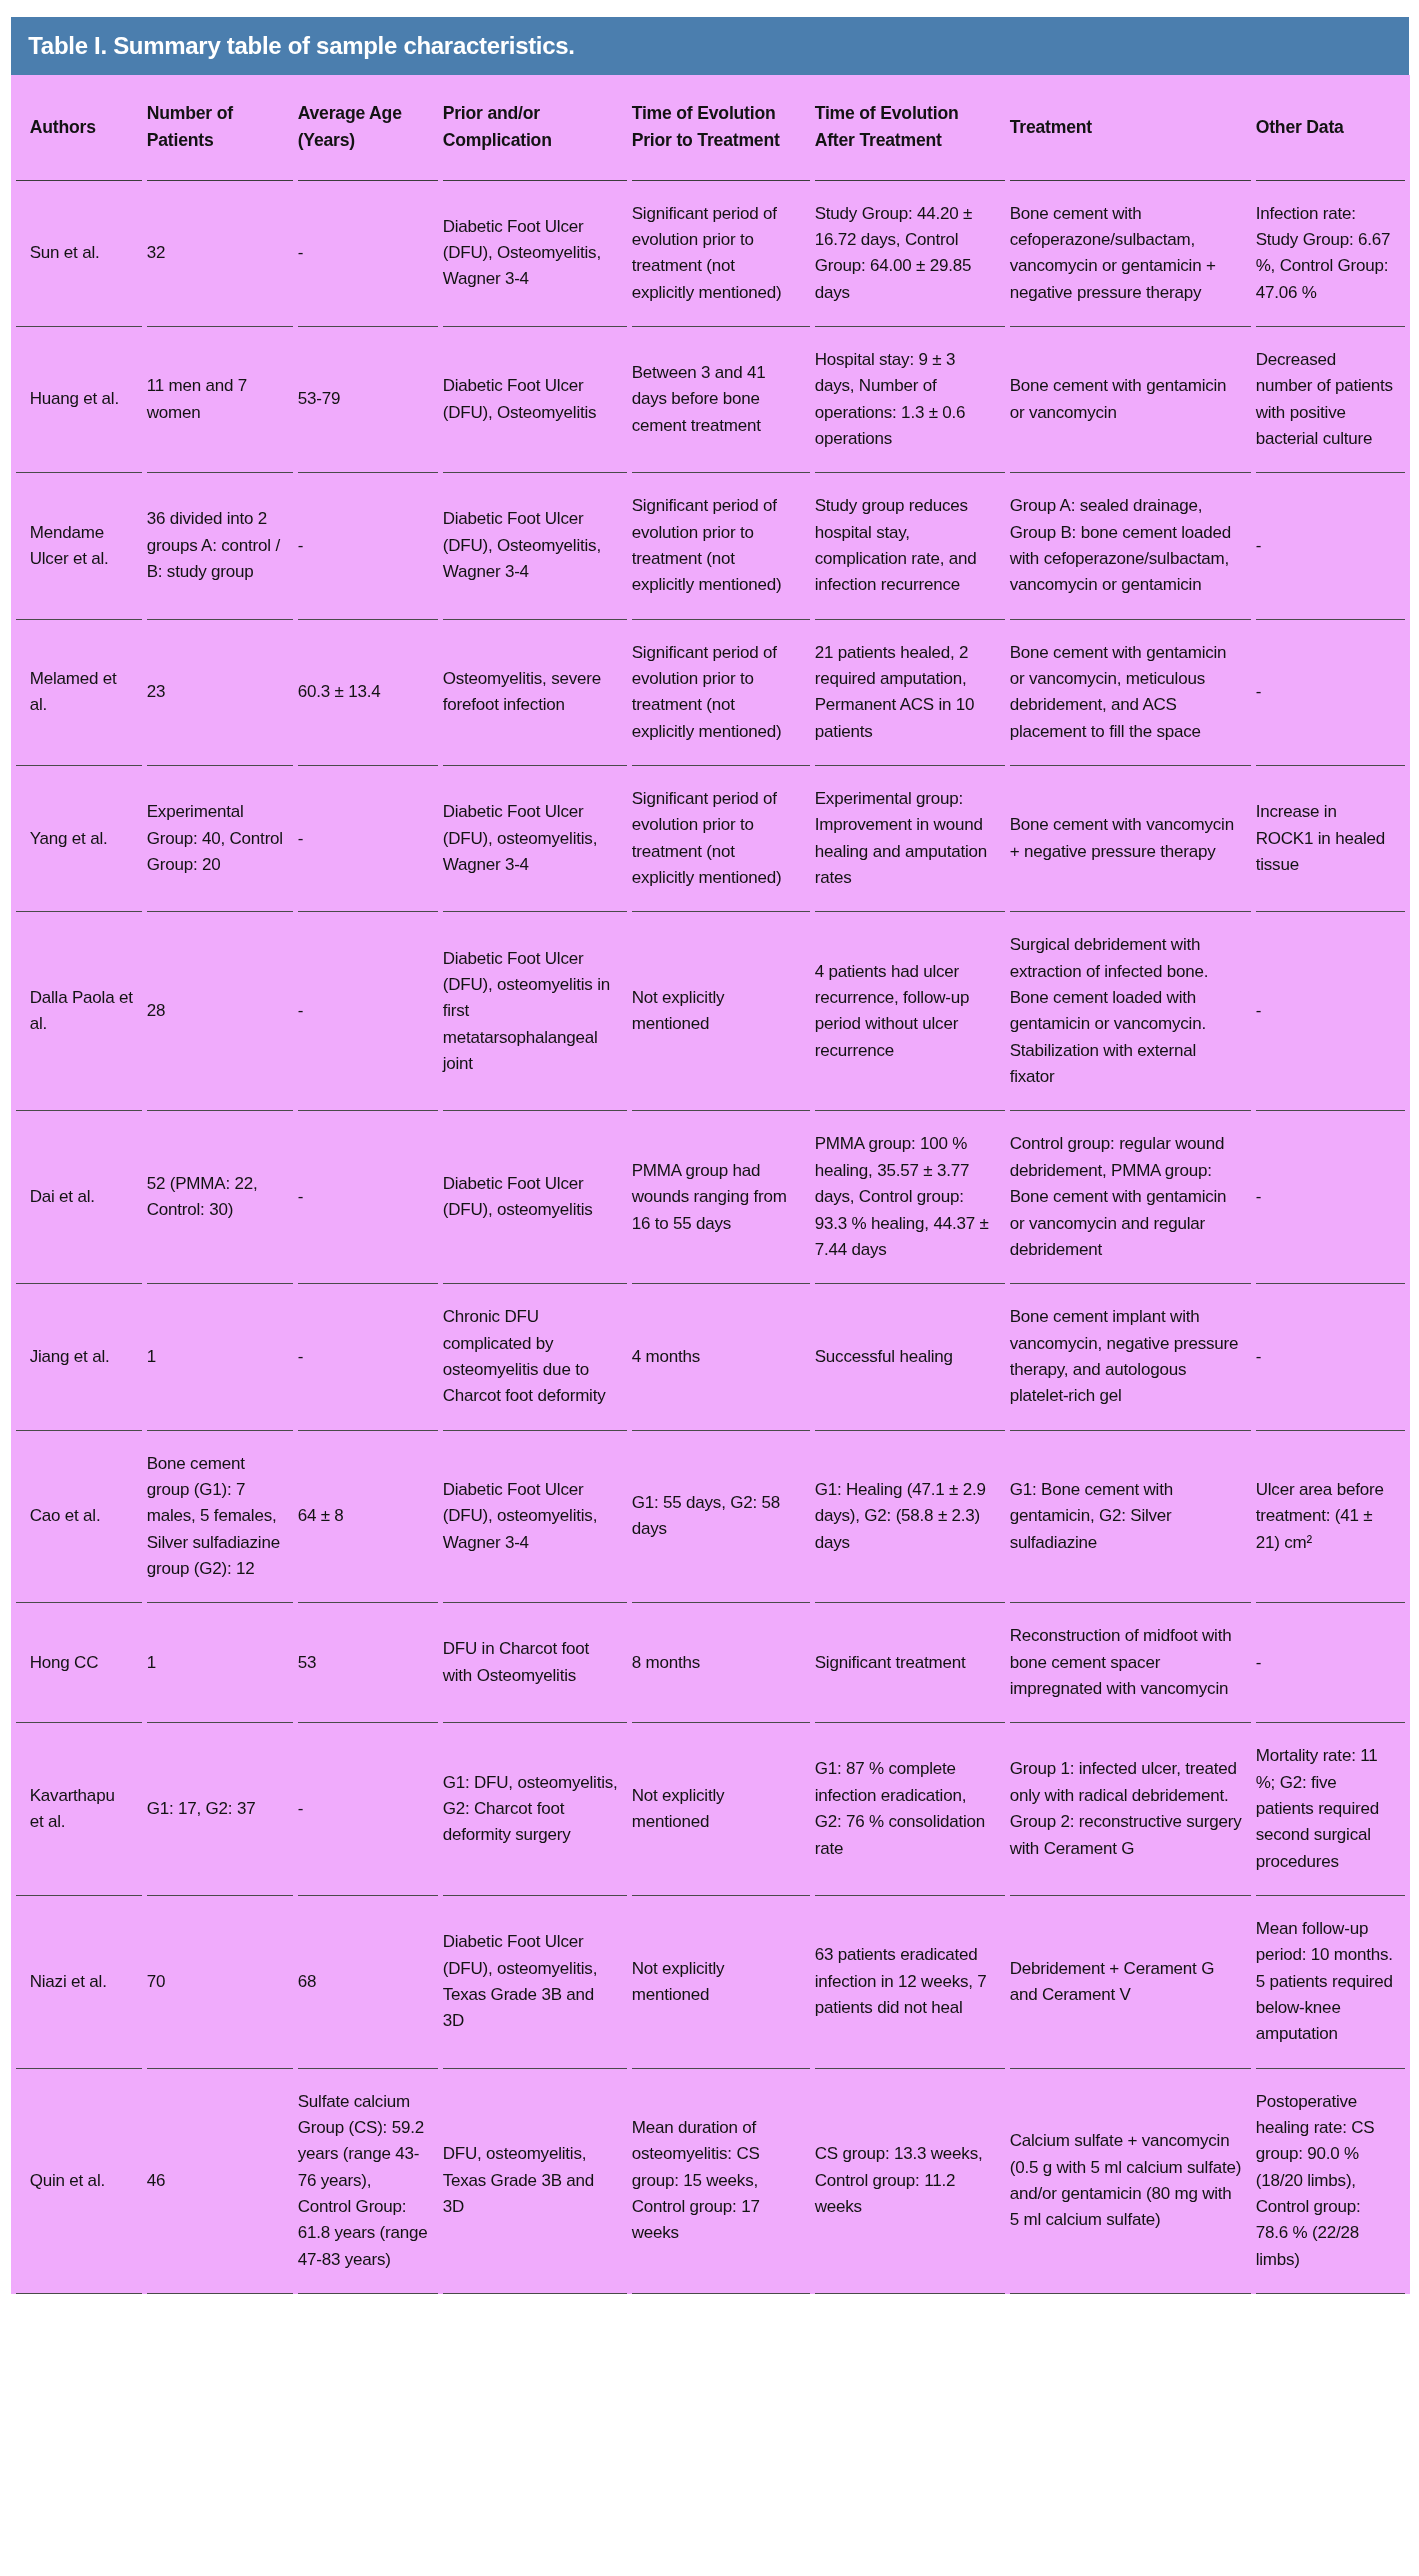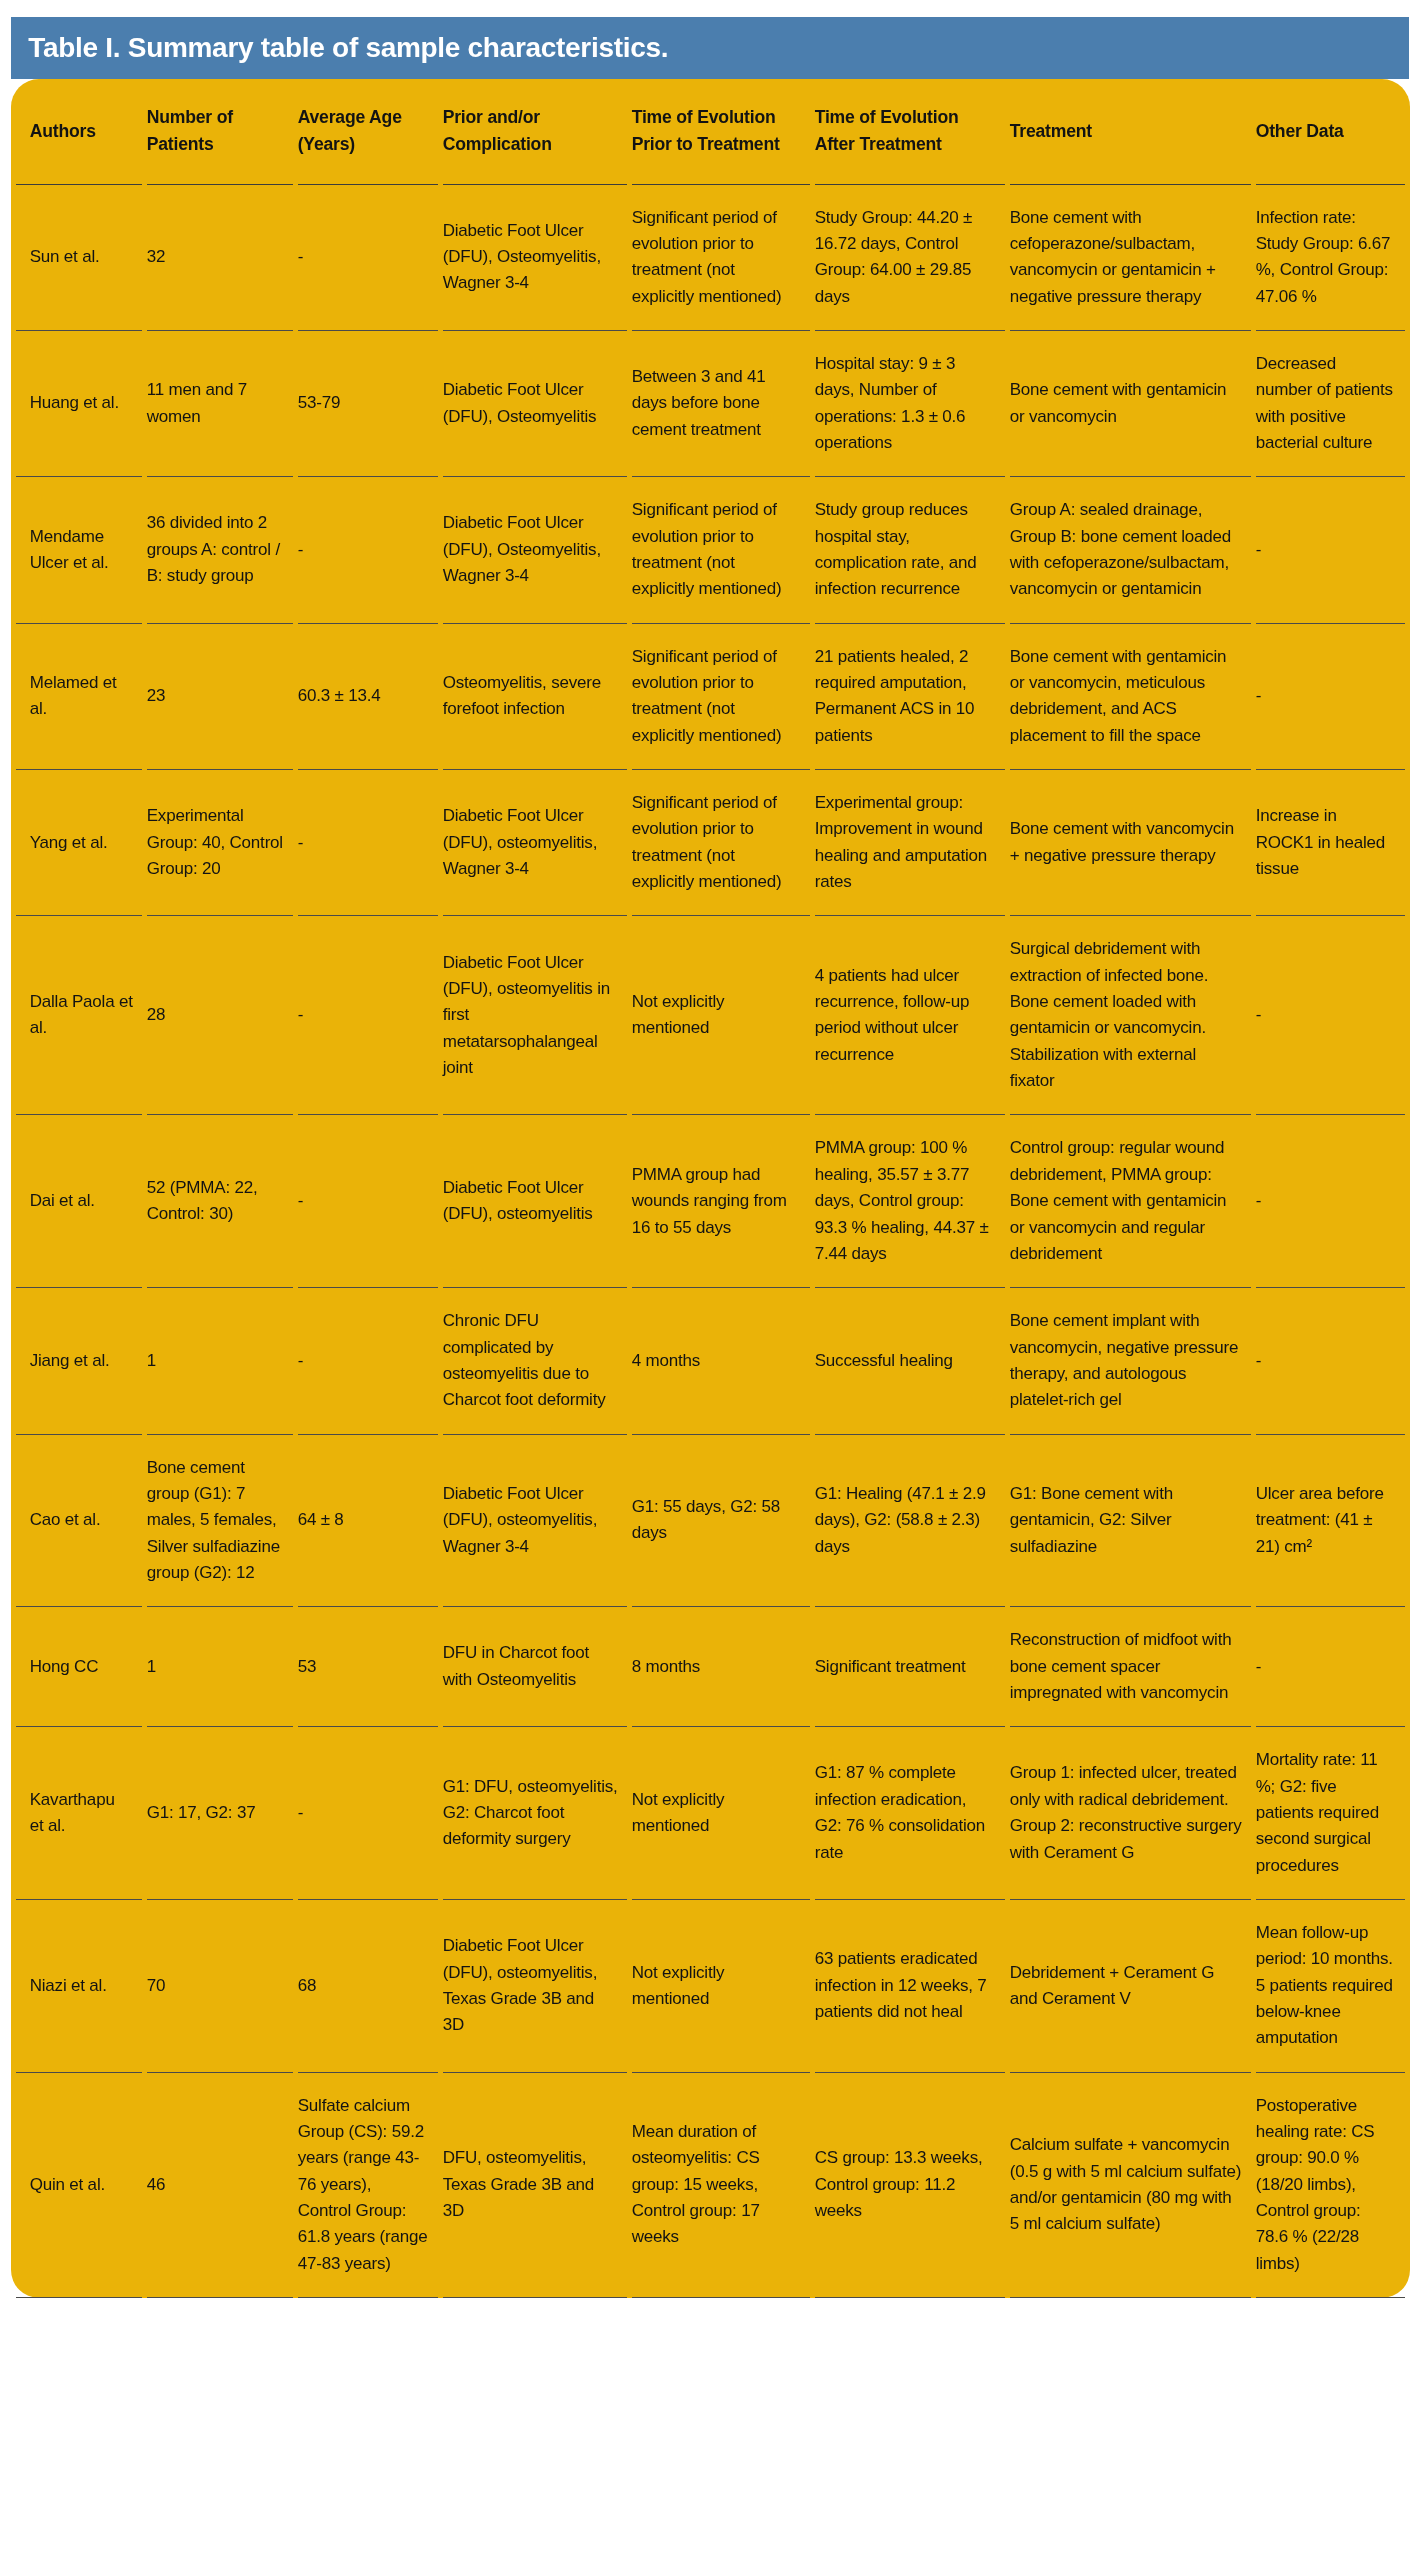--- a/index.html
+++ b/index.html
@@ -11,35 +11,34 @@
   }
   body { width: 1419px; }
   .page {
     width: 1398px;
     margin: 17px 10.7px 10px 10.7px;
   }
   .title-bar {
     background: #4b7eae;
     color: #ffffff;
     font-weight: bold;
-    font-size: 28px;
+    font-size: 24px;
     letter-spacing: -0.3px;
     padding: 15px 17.6px;
     box-sizing: border-box;
   }
   table.summary {
     width: 1398px;
     table-layout: fixed;
     border-collapse: separate;
     border-spacing: 5px 0;
-    background: #eab308;
+    background: #f0abfc;
     font-size: 17px;
     line-height: 1.55;
     letter-spacing: -0.2px;
-    border-radius: 28px;
   }
   col:nth-child(1) { width: 126px; }
   col:nth-child(2) { width: 146px; }
   col:nth-child(3) { width: 140px; }
   col:nth-child(4) { width: 184px; }
   col:nth-child(5) { width: 178px; }
   col:nth-child(6) { width: 190px; }
   col:nth-child(7) { width: 241px; }
   col:nth-child(8) { width: 149px; }
   thead th {

